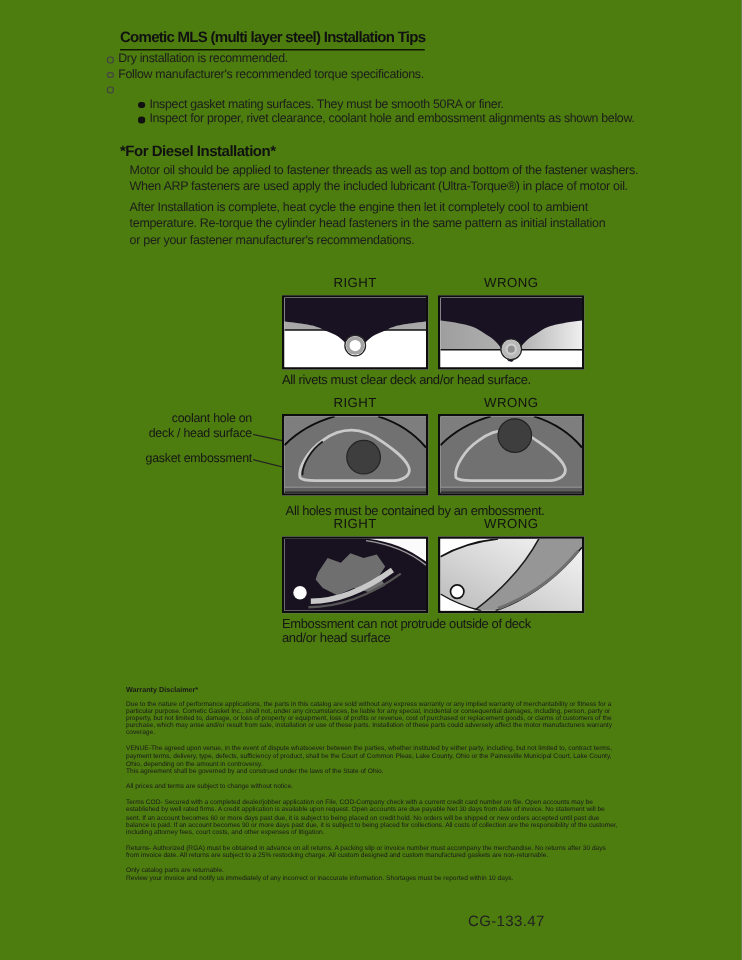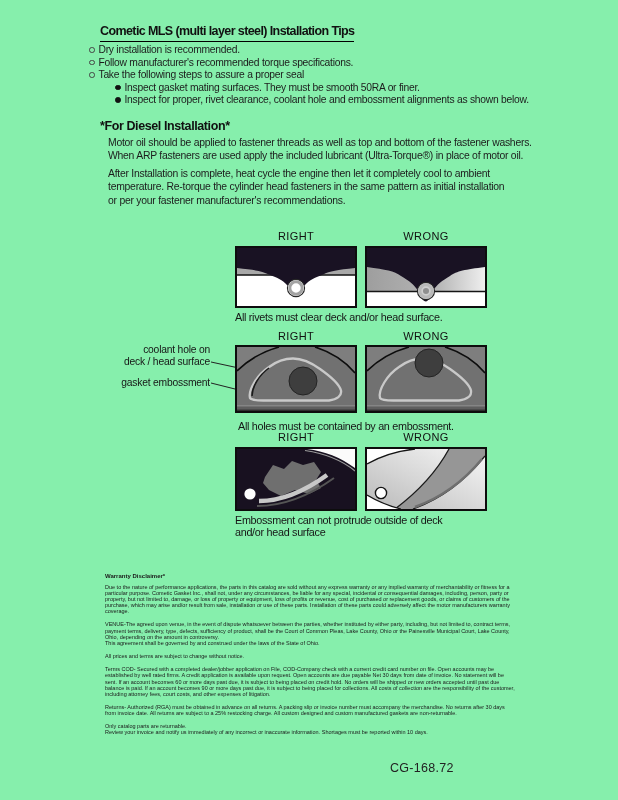--- a/index.html
+++ b/index.html
@@ -1,18 +1,18 @@
 <!DOCTYPE html>
 <html><head>
 <meta charset="utf-8">
 <style>
   html,body{margin:0;padding:0;background:#888;}
   .page{
     position:relative;width:618px;height:800px;margin:0 auto;
-    background:#86efac;overflow:hidden;
+    background:#4d7c0f;overflow:hidden;
     font-family:"Liberation Sans","DejaVu Sans",sans-serif;
     color:#1c1c1c;
   }
   .abs{position:absolute;}
   .title{
     left:100px;top:24px;font-size:12.5px;font-weight:bold;letter-spacing:-0.6px;
     border-bottom:1.5px solid #000;padding-bottom:3px;white-space:nowrap;color:#111;
   }
   .bullets{left:89px;top:44px;font-size:10.3px;letter-spacing:-0.25px;}
   .b-row{display:flex;align-items:flex-start;height:12.5px;white-space:nowrap;}
@@ -46,21 +46,20 @@
     <div class="b-row">
       <span class="b-mark"></span>
       <span>Dry installation is recommended.</span>
     </div>
     <div class="b-row">
       <span class="b-mark"></span>
       <span>Follow manufacturer's recommended torque specifications.</span>
     </div>
     <div class="b-row">
       <span class="b-mark"></span>
-      <span>Take the following steps to assure a proper seal</span>
     </div>
     <div class="b-row sub">
       <span class="b-mark fill"></span>
       <span>Inspect gasket mating surfaces.  They must be smooth 50RA or finer.</span>
     </div>
     <div class="b-row sub">
       <span class="b-mark fill"></span>
       <span>Inspect for proper, rivet clearance, coolant hole and embossment alignments as shown below.</span>
     </div>
   </div>
@@ -197,15 +196,15 @@
     <p>Due to the nature of performance applications, the parts in this catalog are sold without any express warranty or any implied warranty of merchantability or fitness for a particular purpose.  Cometic Gasket Inc., shall not, under any circumstances, be liable for any special, incidental or consequential damages, including, person, party or property, but not limited to, damage, or loss of property or equipment, loss of profits or revenue, cost of purchased or replacement goods, or claims of customers of the purchase, which may arise and/or result from sale, installation or use of these parts.  Installation of these parts could adversely affect the motor manufacturers warranty coverage.</p>
     <p>VENUE-The agreed upon venue, in the event of dispute whatsoever between the parties, whether instituted by either party, including, but not limited to, contract terms, payment terms, delivery, type, defects, sufficiency of product, shall be the Court of Common Pleas, Lake County, Ohio or the Painesville Municipal Court, Lake County, Ohio, depending on the amount in controversy.
 This agreement shall be governed by and construed under the laws of the State of Ohio.</p>
     <p>All prices and terms are subject to change without notice.</p>
     <p>Terms COD- Secured with a completed dealer/jobber application on File, COD-Company check with a current credit card number on file.  Open accounts may be established by well rated firms.  A credit application is available upon request.  Open accounts are due payable Net 30 days from date of invoice.  No statement will be sent.  If an account becomes 60 or more days past due, it is subject to being placed on credit hold.  No orders will be shipped or new orders accepted until past due balance is paid.  If an account becomes 90 or more days past due, it is subject to being placed for collections.  All costs of collection are the responsibility of the customer, including attorney fees, court costs, and other expenses of litigation.</p>
     <p>Returns- Authorized (RGA) must be obtained in advance on all returns.  A packing slip or invoice number must accompany the merchandise.  No returns after 30 days from invoice date.  All returns are subject to a 25% restocking charge.  All custom designed and custom manufactured gaskets are non-returnable.</p>
     <p>Only catalog parts are returnable.
 Review your invoice and notify us immediately of any incorrect or inaccurate information.  Shortages must be reported within 10 days.</p>
   </div>
 
-  <div class="abs footer-code">CG-168.72</div>
+  <div class="abs footer-code">CG-133.47</div>
 
 </div>
 
 </body></html>

